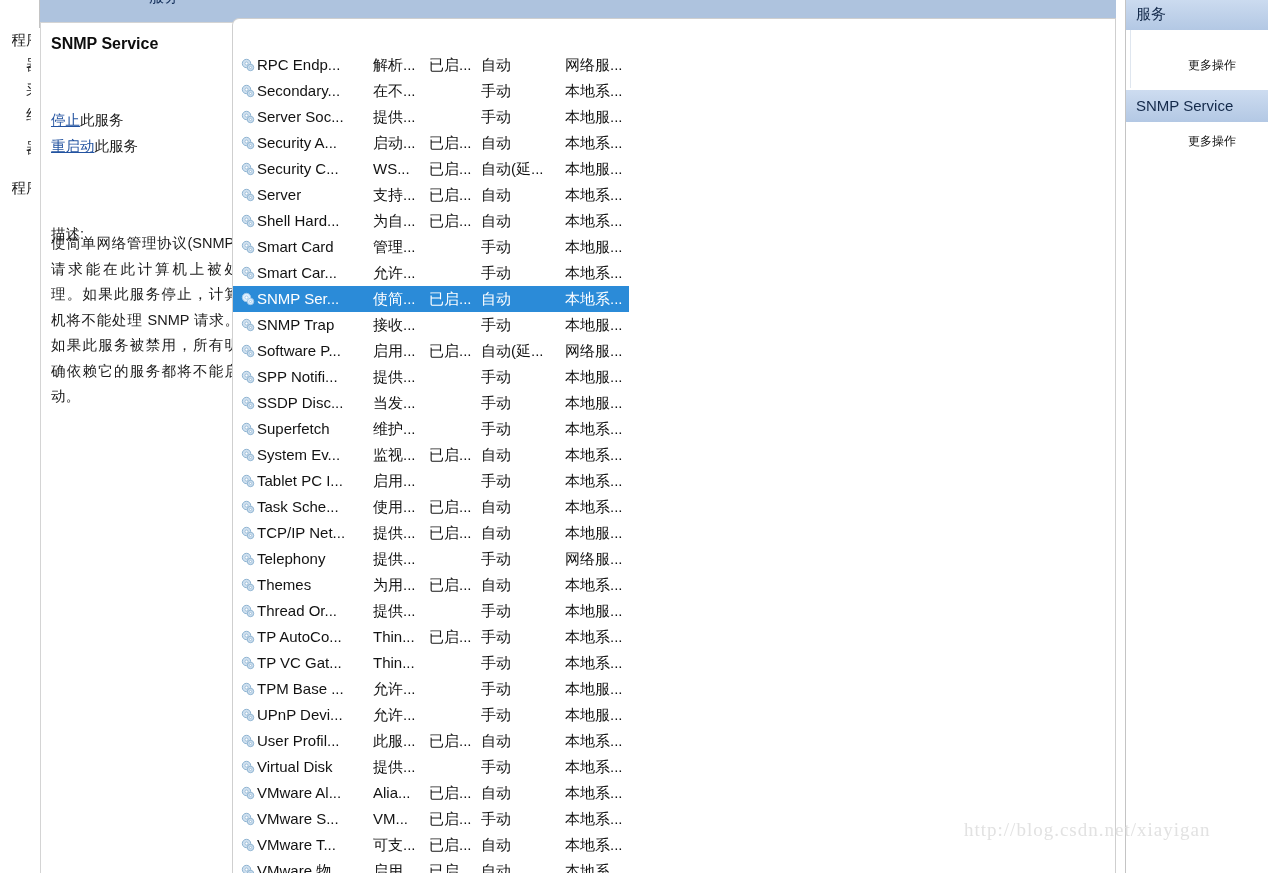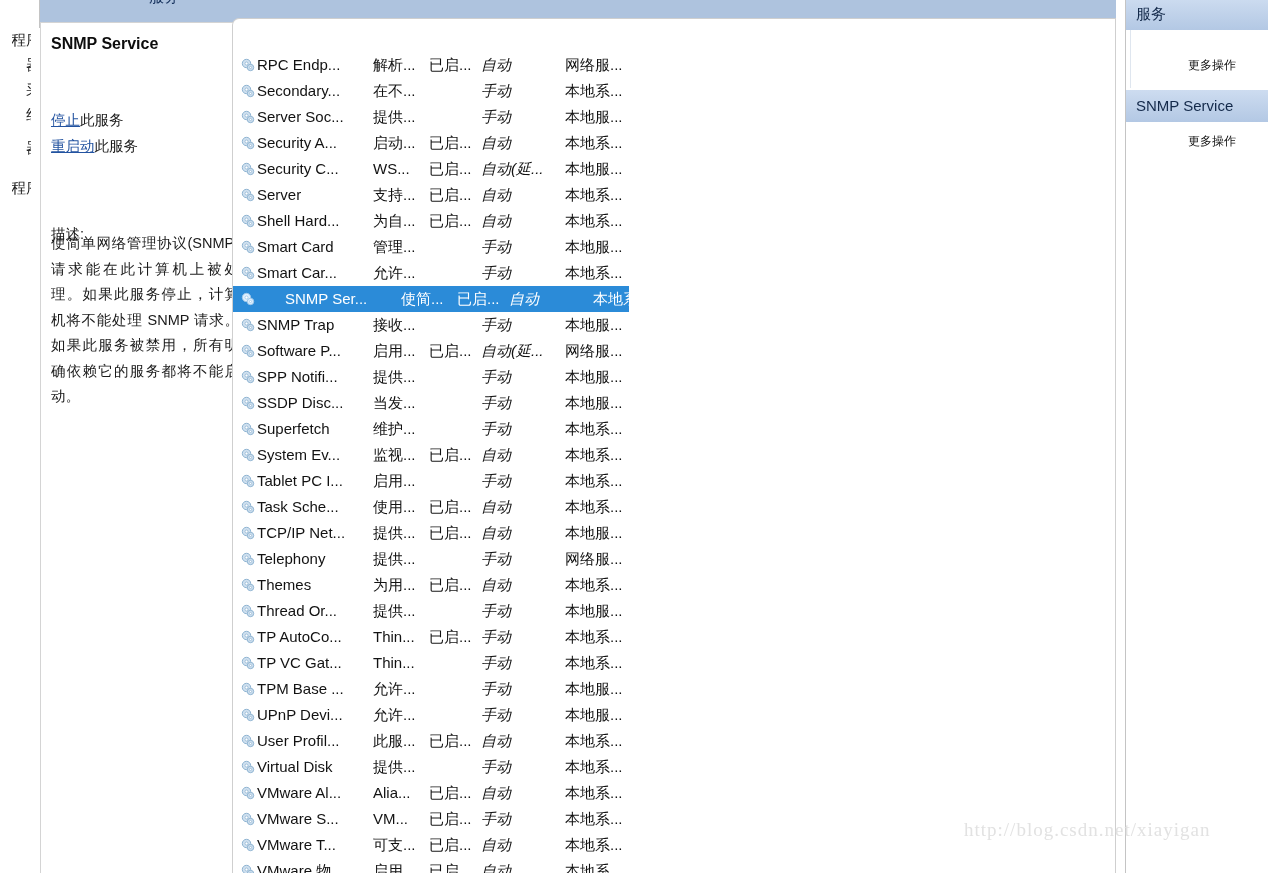--- a/index.html
+++ b/index.html
@@ -176,32 +176,32 @@
   .row .cell {
     position: absolute;
     top: 0;
     height: 26px;
     line-height: 26px;
     font-size: 15px;
     color: #121212;
     overflow: hidden;
     white-space: nowrap;
   }
-  .row.selected .cell { color: #ffffff; margin-left: 28px; }
+  .row.selected .cell { color: #ffffff; }
 
   .svc-icon {
     position: absolute;
     left: 8px; top: 6px;
     width: 14px; height: 14px;
   }
 
   .c-name   { left: 24px;  width: 114px; }
   .c-desc   { left: 140px; width: 54px;  }
   .c-state  { left: 196px; width: 52px;  }
-  .c-start  { left: 248px; width: 82px; font-style: italic;  }
+  .c-start  { left: 248px; width: 82px;  }
   .c-logon  { left: 332px; width: 74px;  }
 
   
   .actions {
     position: absolute;
     left: 1125px; top: 0;
     width: 143px; height: 873px;
     background: #ffffff;
     border-left: 1px solid #c4c4c4;
     overflow: hidden;

